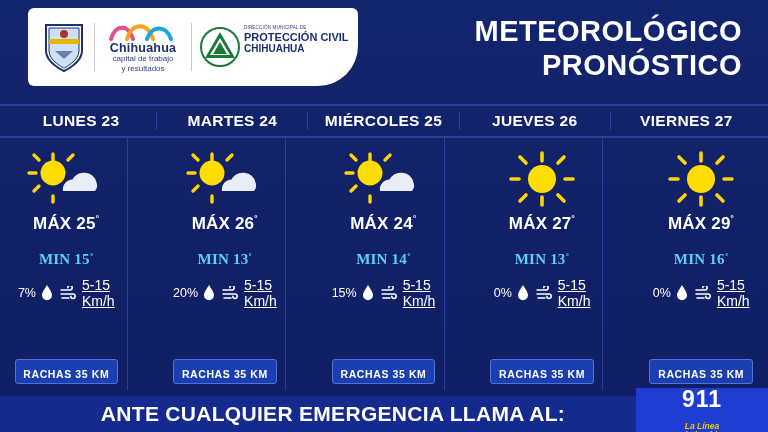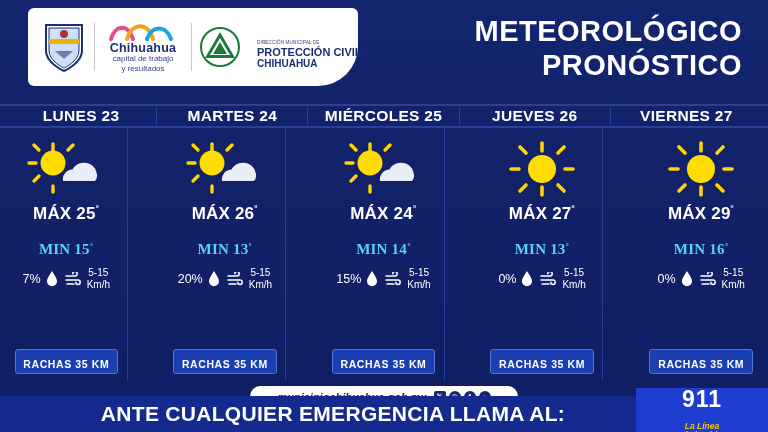--- a/index.html
+++ b/index.html
@@ -51,21 +51,21 @@
   .chih-arcs { margin-bottom: 1px; }
   .chih-name {
     font-size: 12.5px; font-weight: bold; color: #1b2f74;
     letter-spacing: .2px; line-height: 1;
   }
   .chih-sub {
     font-size: 8px; color: #2b3f86; line-height: 1.05; text-align: center;
     margin-top: 1px;
   }
   .pc-block {
-    display: flex; align-items: flex-end; gap: 17px; flex: 0 0 auto;
+    display: flex; align-items: flex-start; gap: 4px; flex: 0 0 auto;
   }
   .pc-logo { width: 40px; height: 44px; flex: 0 0 40px; }
   .pc-text { display: flex; flex-direction: column; }
   .pc-top {
     font-size: 4.6px; color: #2b3f86; letter-spacing: .15px; line-height: 1.2;
     text-transform: uppercase;
   }
   .pc-mid {
     font-size: 11px; font-weight: bold; color: #1b2f74; line-height: 1.1;
   }
@@ -86,21 +86,21 @@
   }
 
   
   .days-head {
     display: grid;
     grid-template-columns: repeat(5, 1fr);
     margin-top: 4px;
     padding: 0 6px;
     border-top: 2px solid #2b3f9a;
     border-bottom: 2px solid #2b3f9a;
-    height: 24px;
+    height: 34px;
     align-items: center;
   }
   .day-name {
     text-align: center;
     color: #ffffff;
     font-weight: bold;
     font-size: 15.5px;
     letter-spacing: .3px;
     border-right: 1px solid #2b3f9a;
   }
@@ -146,21 +146,21 @@
     width: 100%;
   }
   .rain {
     display: flex; align-items: center; gap: 4px;
   }
   .rain-pct { color: #ffffff; font-size: 12.5px; font-weight: normal; }
   .wind {
     display: flex; align-items: center; gap: 4px;
   }
   .wind-val {
-    color: #ffffff; font-size: 10px; line-height: 1.15; text-align: center;
+    color: #ffffff; font-size: 14px; line-height: 1.15; text-align: left; text-decoration: underline;
   }
 
   .rachas {
     margin-top: auto;
     width: 92%;
     background: #1b3fb0;
     border: 1px solid #4f74d8;
     border-radius: 3px;
     color: #ffffff;
     font-size: 10.5px;

